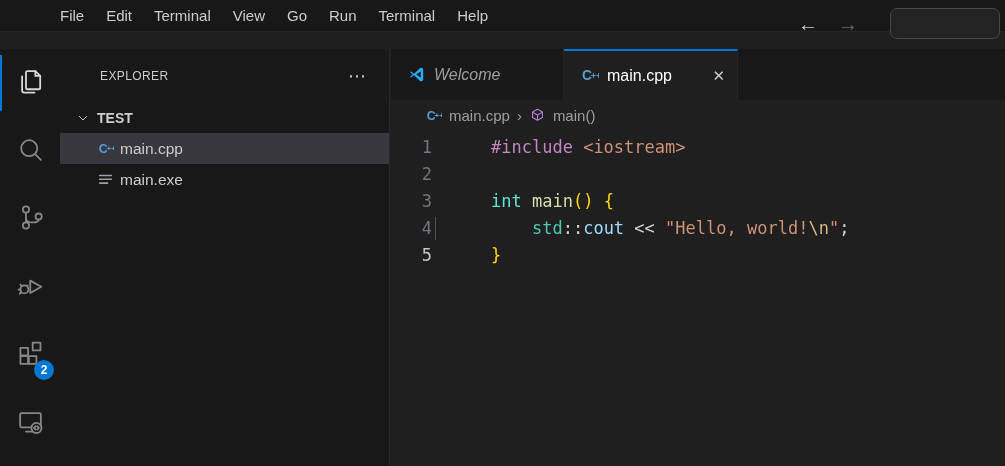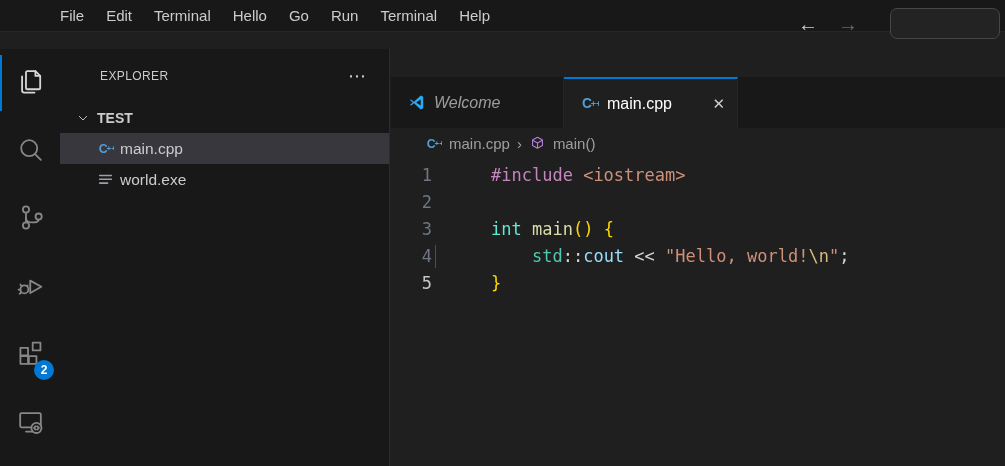--- a/index.html
+++ b/index.html
@@ -43,21 +43,21 @@
   .more-actions { color:#cccccc; font-size:18px; letter-spacing:1px; cursor:pointer; line-height:10px; }
   .tree-row { height:31px; display:flex; align-items:center; gap:6px;
     font-size:15.5px; color:#cccccc; cursor:pointer; white-space:nowrap; }
   .tree-row.selected { background:#37373d; }
   .tree-row.root { padding-left:15px; font-weight:bold; font-size:14px; }
   .tree-row.child { padding-left:37px; }
   .tree-chevron { width:16px; height:16px; flex:none; color:#cccccc; }
   .file-ico { width:17px; height:17px; flex:none; }
   
   .editor-area { position:absolute; left:391px; top:49px; right:0; bottom:0;
-    background:#1f1f1f;margin-top:28px; }
+    background:#1f1f1f; }
   .tabstrip { height:51px; background:#181818; display:flex; }
   .tab { display:flex; align-items:center; padding:0 12px 0 16px; gap:8px;
     font-size:16px; color:#9d9d9d; border-right:1px solid #252525; cursor:pointer;
     position:relative; }
   .tab .tab-ico { width:19px; height:19px; flex:none; }
   .tab.italic .tab-label { font-style:italic; }
   .tab.active { background:#1f1f1f; color:#ffffff;
     border-top:2.5px solid var(--accent); }
   .tab-close { margin-left:auto; padding-left:14px; font-size:15px; color:#cccccc; cursor:pointer; }
   .tab-w { width:173px; } .tab-m { width:174px; }
@@ -77,21 +77,21 @@
 </style>
 </head>
 <body>
 
 <div class="titlebar">
   <span class="vscode-logo"></span>
   <nav class="menu">
       <span class="menu-item">File</span>
       <span class="menu-item">Edit</span>
       <span class="menu-item">Terminal</span>
-      <span class="menu-item">Hello</span>
+      <span class="menu-item">View</span>
       <span class="menu-item">Go</span>
       <span class="menu-item">Run</span>
       <span class="menu-item">Terminal</span>
       <span class="menu-item">Help</span>
     </nav>
   <div class="nav-arrows">
     <span class="arrow-back">←</span>
     <span class="arrow-fwd">→</span>
   </div>
   <div class="command-center"></div>
@@ -162,21 +162,21 @@
         <span class="file-ico"><svg viewBox="0 0 20 20">
             <text x="2" y="15" fill="#519fd6" font-size="14.5" font-weight="bold" font-family="Liberation Sans,sans-serif">C</text>
             <text x="11.2" y="13.2" fill="#519fd6" font-size="9.5" font-weight="bold" font-family="Liberation Sans,sans-serif">++</text>
           </svg></span>
         <span>main.cpp</span>
       </div>
       <div class="tree-row child">
         <span class="file-ico"><svg viewBox="0 0 16 16" stroke="#9aa0a6" stroke-width="1.5" stroke-linecap="round">
             <path d="M2.5 4.2h11M2.5 7.8h11M2.5 11.4h7.5"></path>
           </svg></span>
-        <span>world.exe</span>
+        <span>main.exe</span>
       </div>
     </div>
 </div>
 
 <div class="editor-area">
   <div class="tabstrip">
       <div class="tab tab-w italic">
         <span class="tab-ico"><svg viewBox="0 0 24 24">
             <path fill="#2aa8f2" fill-rule="evenodd" d="M17.3 3.1 8.8 10.9 5.2 8.1l-1.5.8 3.6 3.1-3.6 3.1 1.5.8 3.6-2.8 8.5 7.8 3.2-1.6V4.7L17.3 3.1 Z M17.3 8.1v7.8L11.6 12Z"></path>
           </svg></span>

